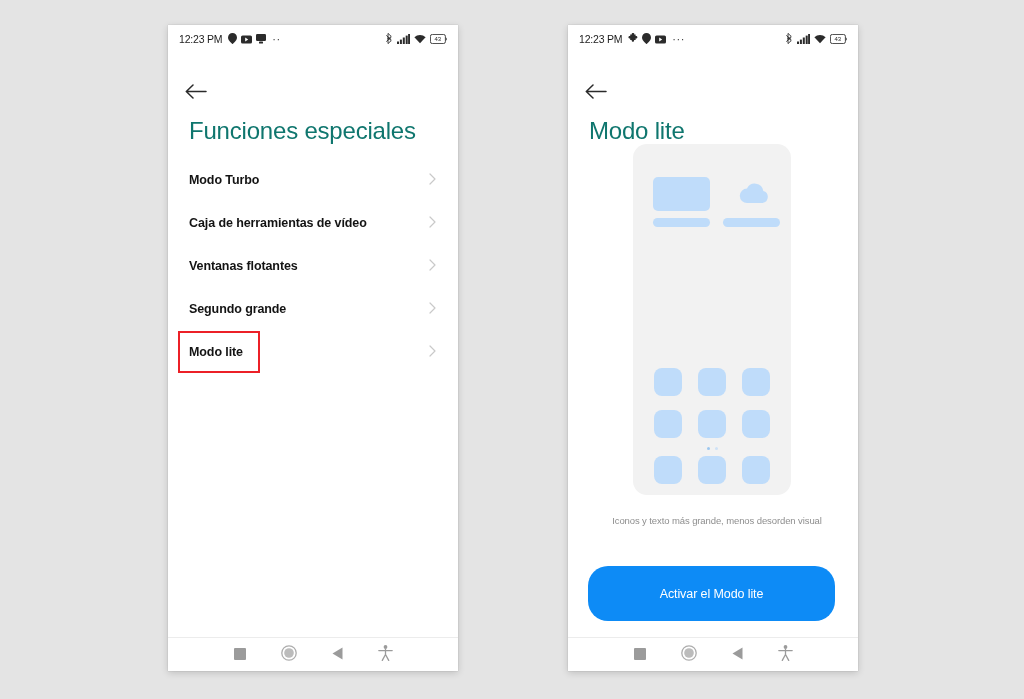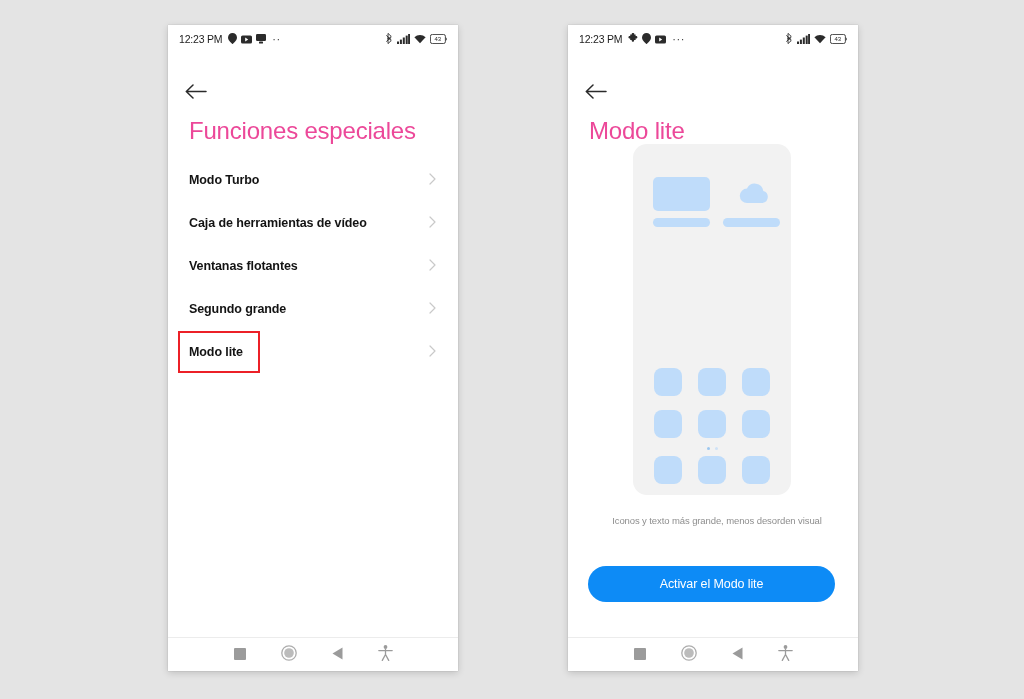--- a/index.html
+++ b/index.html
@@ -70,21 +70,21 @@
     align-items: center;
     justify-content: flex-start;
     cursor: pointer;
   }
 
   
   .page-title {
     position: absolute;
     left: 21px;
     font-size: 24px;
-    color: #ec4899;
+    color: #0f766e;
     font-weight: 300;
     letter-spacing: -0.2px;
     white-space: nowrap;
   }
   #title-left  { top: 92px; }
   #title-right { top: 92px; }
 
   
   .settings-list {
     position: absolute;
@@ -219,21 +219,21 @@
     font-size: 9.5px;
     color: #8e8e8e;
     letter-spacing: -0.1px;
     padding-left: 8px;
   }
   .cta-button {
     position: absolute;
     left: 20px;
     top: 541px;
     width: 247px;
-    height: 36px;
+    height: 55px;
     border-radius: 20px;
     background: #0d8bf6;
     color: #ffffff;
     border: none;
     font-size: 12.5px;
     font-family: "Liberation Sans", sans-serif;
     letter-spacing: -0.1px;
     cursor: pointer;
   }
 </style>

